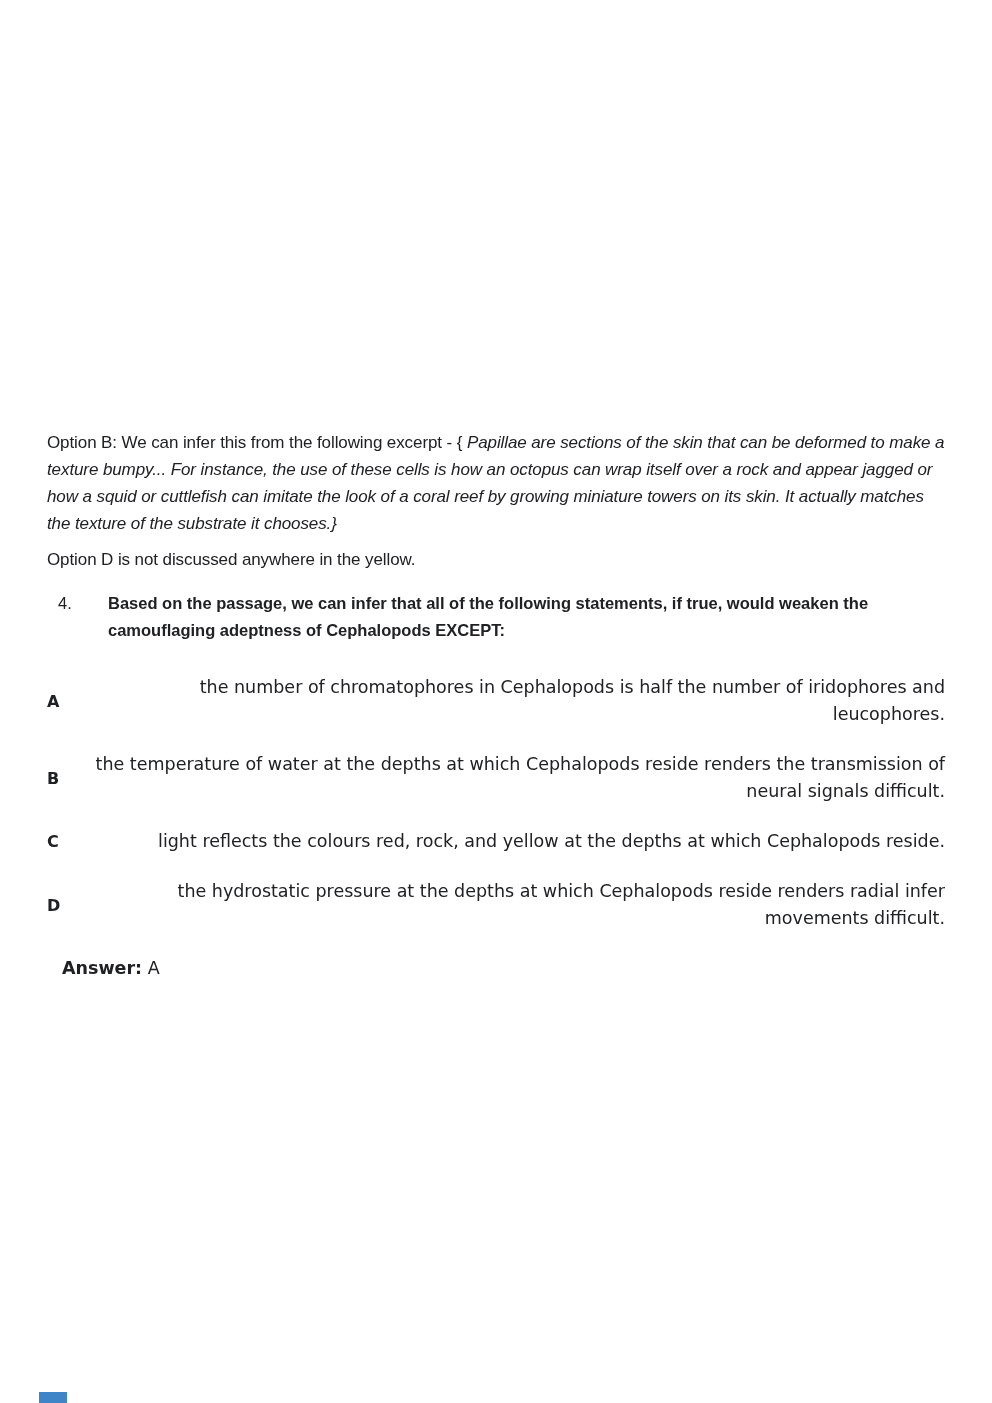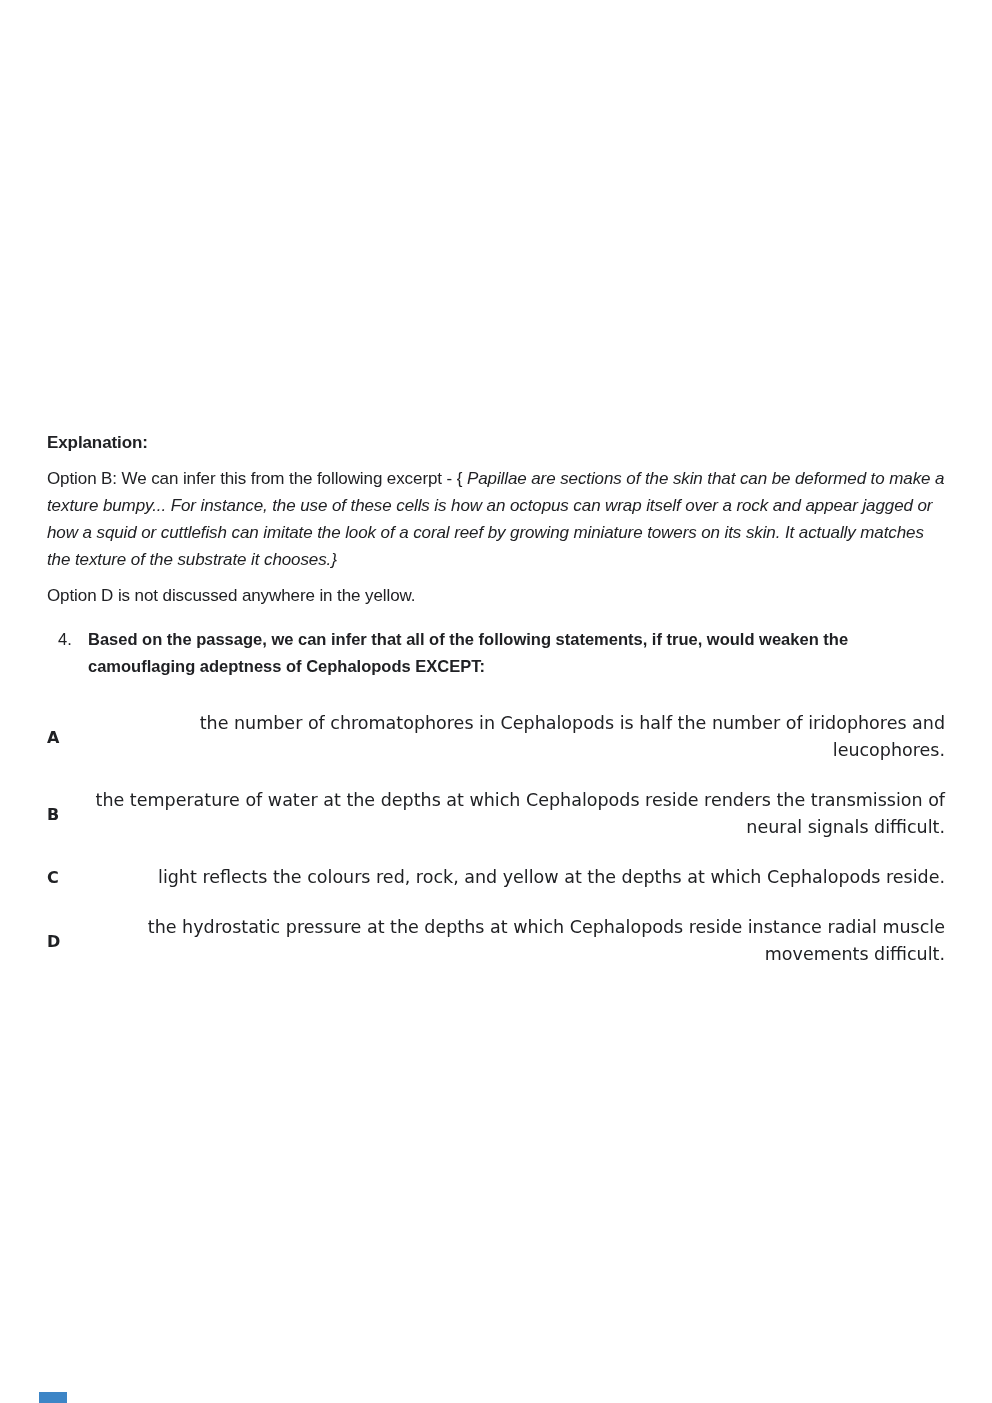--- a/index.html
+++ b/index.html
@@ -47,20 +47,21 @@
     line-height: 27px;
   }
   .q-number {
     width: 30px;
     flex: none;
     font-weight: normal;
   }
   .q-text {
     font-weight: bold;
     padding-right: 40px;
+    margin-left: 20px;
   }
   
   .options {
     font-family: "DejaVu Sans", sans-serif;
     font-size: 17.5px;
     line-height: 27px;
     margin-top: 30px;
   }
   .option-row {
     display: flex;
@@ -96,21 +97,20 @@
     width: 28px;
     height: 11px;
   }
 </style>
 </head>
 <body style="color: rgb(32, 33, 36); background: rgb(255, 255, 255);">
 
 <div class="content">
 
   <div class="expl">
-    <p class="expl-heading">Explanation:</p>
     <p>
       <span>Option B: We can infer this from the following excerpt - {</span><span class="italic"> Papillae are sections of the skin that can be deformed to make a texture bumpy... For instance, the use of these cells is how an octopus can wrap itself over a rock and appear jagged or how a squid or cuttlefish can imitate the look of a coral reef by growing miniature towers on its skin. It actually matches the texture of the substrate it chooses.}</span>
     </p>
     <p>
       <span>Option D is not discussed anywhere in the yellow.</span>
     </p>
   </div>
 
   <div class="question">
     <span class="q-number">4.</span>
@@ -125,20 +125,24 @@
     <div class="option-row">
       <span class="opt-letter">B</span>
       <span class="opt-text">the temperature of water at the depths at which Cephalopods reside renders the transmission of neural signals difficult.</span>
     </div>
     <div class="option-row">
       <span class="opt-letter">C</span>
       <span class="opt-text">light reflects the colours red, rock, and yellow at the depths at which Cephalopods reside.</span>
     </div>
     <div class="option-row">
       <span class="opt-letter">D</span>
-      <span class="opt-text">the hydrostatic pressure at the depths at which Cephalopods reside instance radial muscle movements difficult.</span>
+      <span class="opt-text">the hydrostatic pressure at the depths at which Cephalopods reside renders radial infer movements difficult.</span>
     </div>
   </div>
 
+  <div class="answer-line">
+    <span class="answer-label">Answer:</span>
+    <span>A</span>
+  </div>
 
 </div>
 
 <div class="page-bottom-marker" style="background: rgb(61, 133, 198);"></div>
 
 </body></html>

